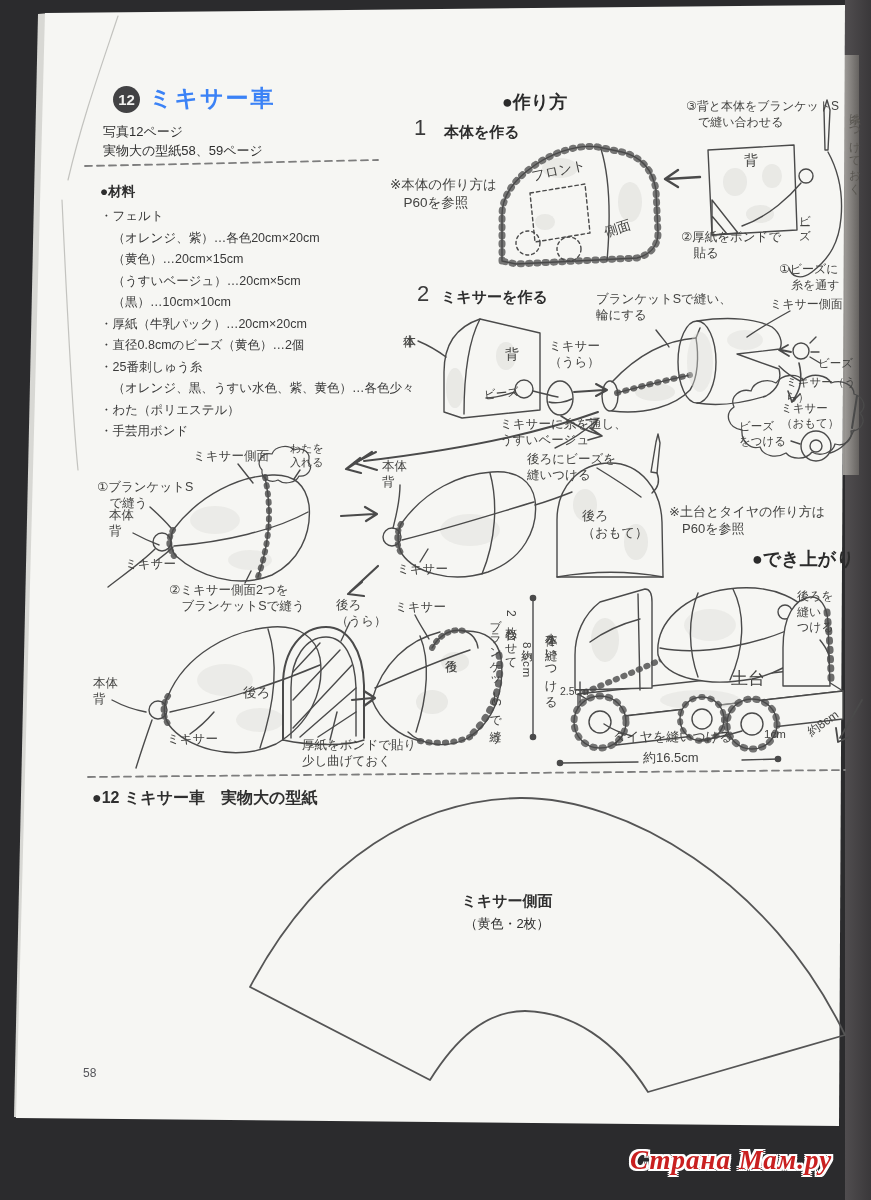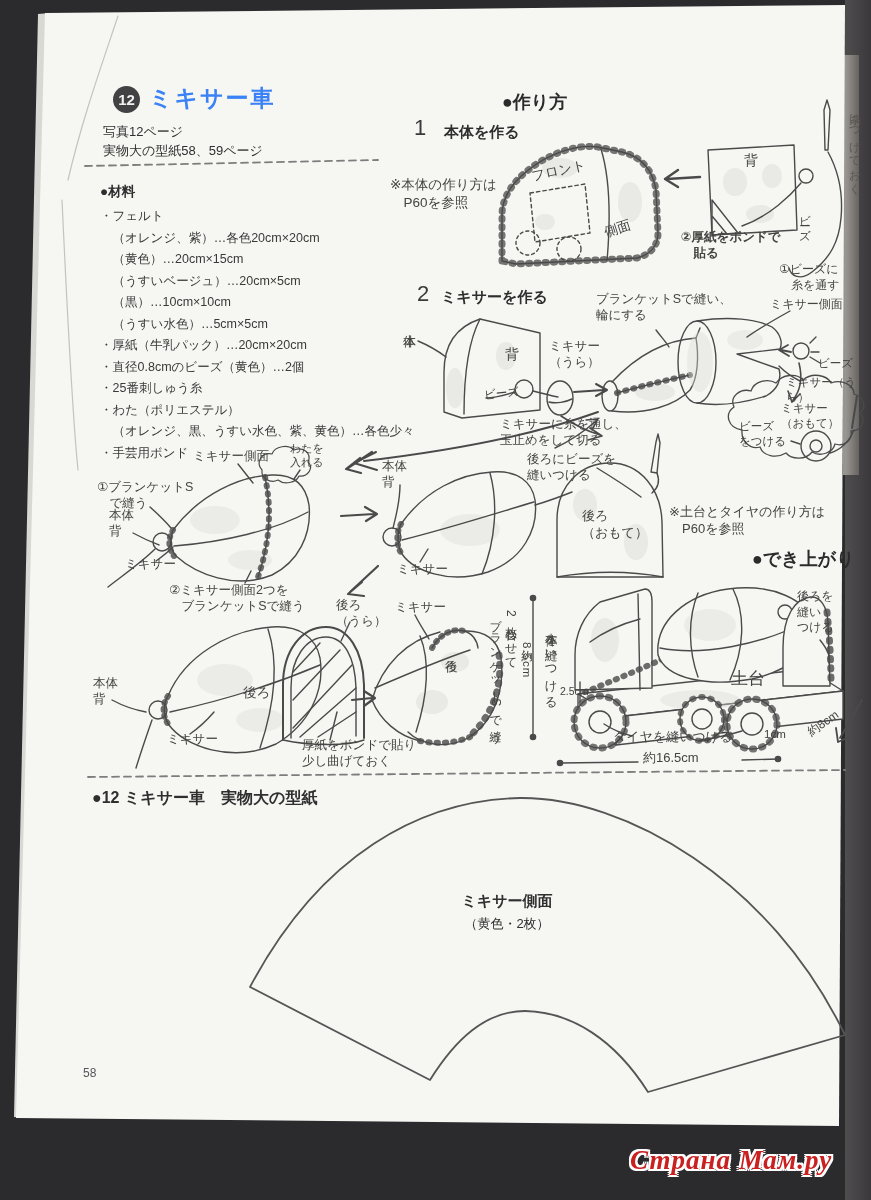--- a/index.html
+++ b/index.html
@@ -273,41 +273,42 @@
   <div class="lbl print" style="left:103px;top:143px;font-size:13px;">実物大の型紙58、59ページ</div>
 
   <div class="mat">
     <div class="mat-heading">●材料</div>
     <div>
         <div class="mat-line">・フェルト</div>
         <div class="mat-line">　（オレンジ、紫）…各色20cm×20cm</div>
         <div class="mat-line">　（黄色）…20cm×15cm</div>
         <div class="mat-line">　（うすいベージュ）…20cm×5cm</div>
         <div class="mat-line">　（黒）…10cm×10cm</div>
-        <div class="mat-line">　（うすい水色）…5cm×5cm</div>
         <div class="mat-line">・厚紙（牛乳パック）…20cm×20cm</div>
         <div class="mat-line">・直径0.8cmのビーズ（黄色）…2個</div>
         <div class="mat-line">・25番刺しゅう糸</div>
+        <div class="mat-line">　（オレンジ、黒、うすい水色、紫、黄色）…各色少々</div>
         <div class="mat-line">・わた（ポリエステル）</div>
-        <div class="mat-line">　（オレンジ、黒、うすい水色、紫、黄色）…各色少々</div>
         <div class="mat-line">・手芸用ボンド</div>
       </div>
   </div>
 
   <div class="lbl h17" style="left:502px;top:91px;">●作り方</div>
   <div class="lbl stepnum" style="left:414px;top:114px;">1</div>
   <div class="lbl steptitle" style="left:438px;top:122px;margin-left:6px;">本体を作る</div>
   <div class="lbl hand" style="left:390px;top:176px;font-size:13.5px;">※本体の作り方は
 　P60を参照</div>
   <div class="lbl hand" style="left:531px;top:162px;font-size:13.5px;transform:rotate(-12deg);">フロント</div>
   <div class="lbl hand" style="left:604px;top:220px;font-size:13.5px;transform:rotate(-18deg);">側面</div>
 
+  <div class="lbl hand" style="left:686px;top:99px;font-size:12px;">③背と本体をブランケットS
+　で縫い合わせる</div>
   <div class="lbl hand" style="left:744px;top:151px;font-size:14px;">背</div>
   <div class="lbl hand v" style="left:797px;top:206px;font-size:11.5px;">ビーズ</div>
-  <div class="lbl hand" style="left:681px;top:229px;font-size:12.5px;font-weight:bold;">②厚紙をボンドで
+  <div class="lbl hand" style="left:681px;top:229px;font-size:12.5px;">②厚紙をボンドで
 　貼る</div>
   <div class="lbl hand" style="left:779px;top:262px;font-size:12px;">①ビーズに
 　糸を通す</div>
   <div class="lbl hand v" style="left:847px;top:104px;font-size:11.5px;color:#5a5752;">糸はつけておく</div>
 
   <div class="lbl stepnum" style="left:417px;top:280px;">2</div>
   <div class="lbl steptitle" style="left:441px;top:287px;">ミキサーを作る</div>
   <div class="lbl hand v" style="left:400px;top:324px;font-size:13px;">本体</div>
   <div class="lbl hand" style="left:505px;top:345px;font-size:14px;">背</div>
   <div class="lbl hand" style="left:484px;top:386px;font-size:11.5px;transform:rotate(-6deg);">ビーズ</div>
@@ -316,21 +317,21 @@
   <div class="lbl hand" style="left:596px;top:291px;font-size:12.5px;">ブランケットSで縫い、
 輪にする</div>
   <div class="lbl hand" style="left:770px;top:297px;font-size:12px;">ミキサー側面</div>
   <div class="lbl hand" style="left:818px;top:356px;font-size:11.5px;">ビーズ</div>
   <div class="lbl hand" style="left:786px;top:375px;font-size:11.5px;">ミキサー（うら）</div>
   <div class="lbl hand" style="left:739px;top:419px;font-size:11.5px;">ビーズ
 をつける</div>
   <div class="lbl hand" style="left:781px;top:401px;font-size:11.5px;">ミキサー
 （おもて）</div>
   <div class="lbl hand" style="left:500px;top:416px;font-size:12.5px;">ミキサーに糸を通し、
-玉止めをして切る</div>
+うすいベージュ</div>
   <div class="lbl hand" style="left:512px;top:451px;font-size:12.5px;margin-left:15px;">後ろにビーズを
 縫いつける</div>
 
   <div class="lbl hand" style="left:193px;top:448px;font-size:12.5px;">ミキサー側面</div>
   <div class="lbl hand" style="left:290px;top:441px;font-size:11px;">わたを
 入れる</div>
   <div class="lbl hand" style="left:97px;top:479px;font-size:12.5px;">①ブランケットS
 　で縫う</div>
   <div class="lbl hand" style="left:109px;top:507px;font-size:12.5px;">本体
 背</div>

